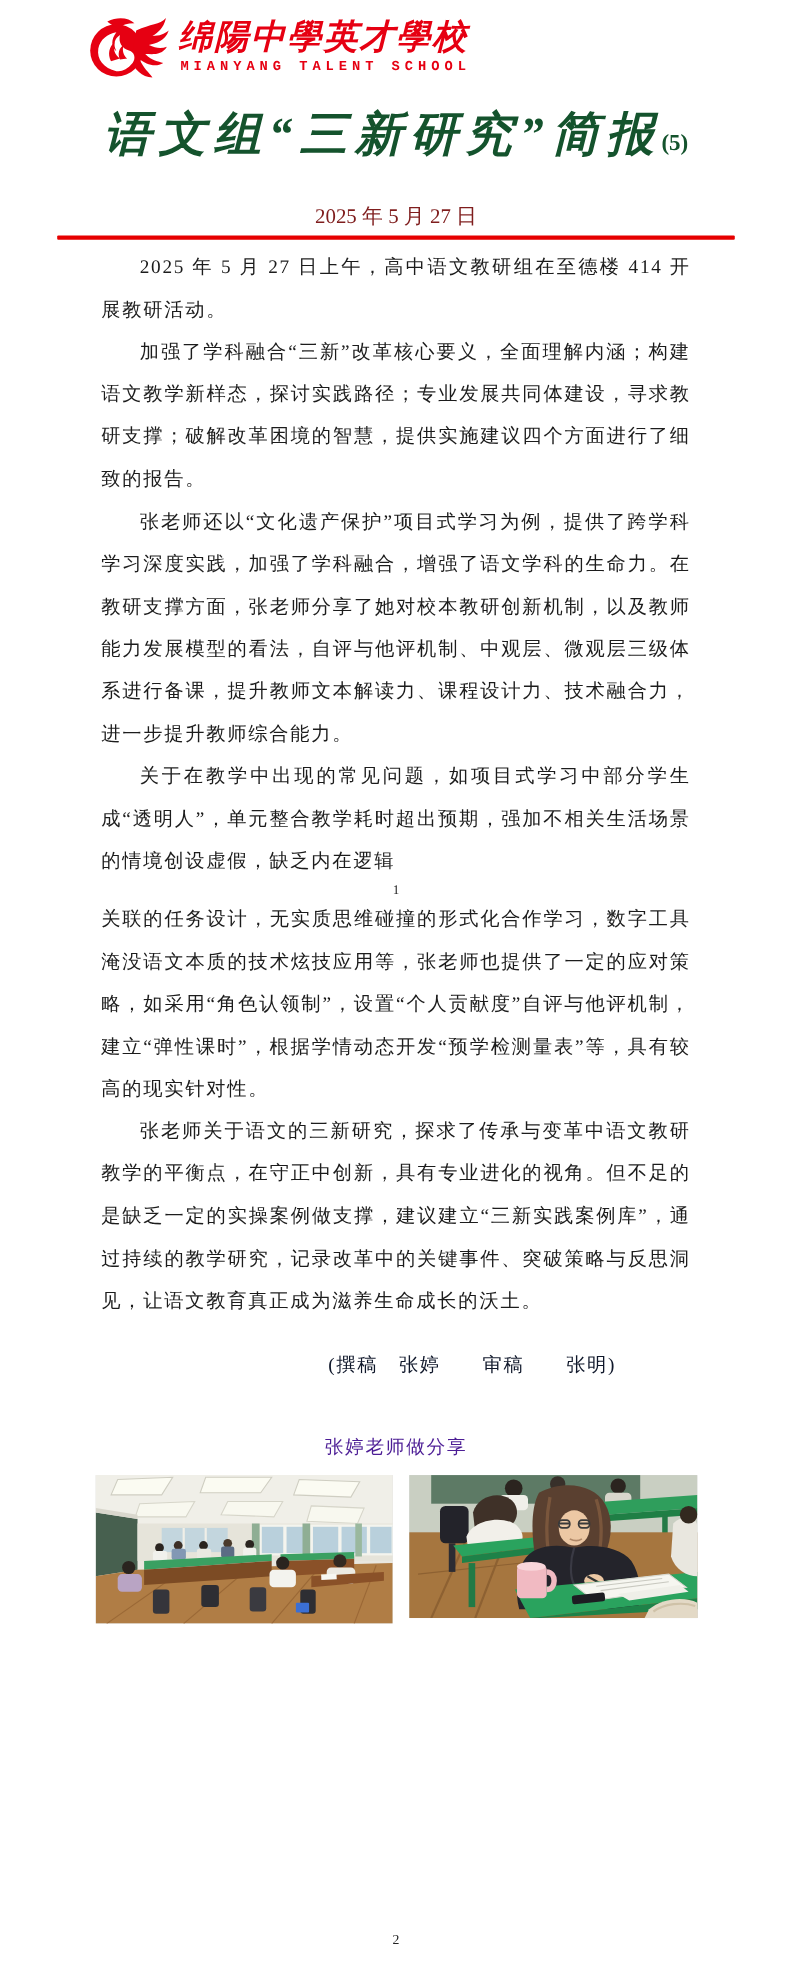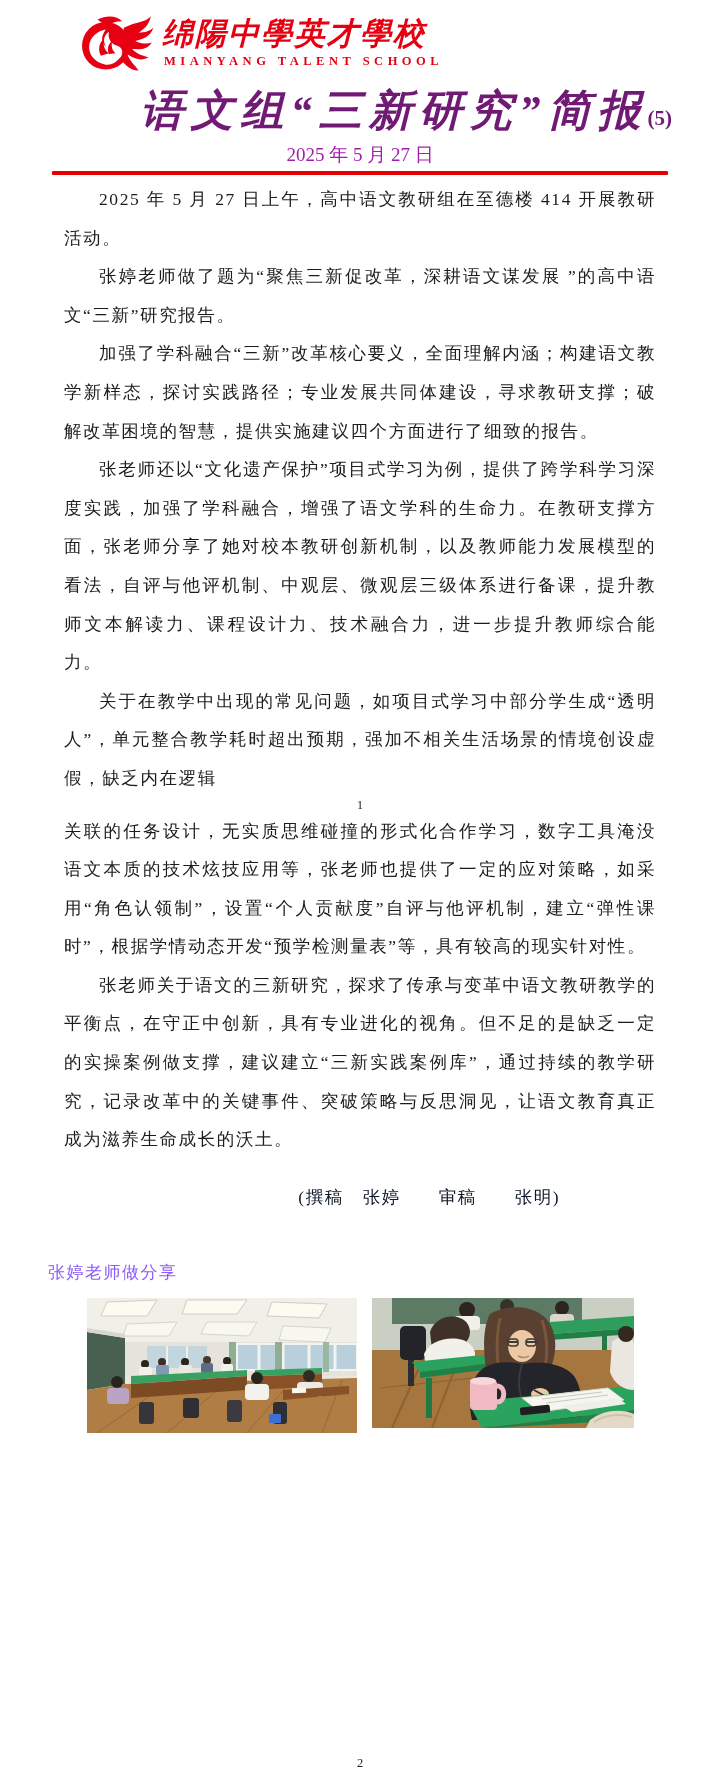--- a/index.html
+++ b/index.html
@@ -19,48 +19,48 @@
   .logo-mark { width:84px; height:64px; flex:0 0 auto; }
   .logo-text { margin-left:6px; padding-top:4px; }
   .logo-zh {
     font-size:31px; font-weight:bold; color:#e60012;
     letter-spacing:2px; font-style:italic; line-height:34px;
     font-family:"Liberation Serif","DejaVu Serif",serif;
   }
   .logo-en {
     font-size:12.5px; font-weight:bold; color:#e60012;
     letter-spacing:4.5px; margin-top:3px; padding-left:2px;
-    font-family:Liberation Serif, serif;
+    font-family:Liberation Mono, monospace;
   }
   
   .doc-title {
-    margin-top:8px; text-align:right;
-    color:#701a75; font-weight:bold;
-    font-size:43px; line-height:52px; letter-spacing:7px;
+    margin-top:8px; text-align:center;
+    color:#14532d; font-weight:bold;
+    font-size:43px; line-height:76px; letter-spacing:7px;
     font-style:italic;
   }
   .doc-title .issue { font-size:21px; letter-spacing:0; font-style:normal; }
-  .doc-date { margin-top:0; text-align:center; font-size:19px; line-height:22px; color:#a21caf; }
+  .doc-date { margin-top:20px; text-align:center; font-size:19px; line-height:22px; color:#7f1d1d; }
   .red-rule { width:616px; height:4px; margin:5px auto 0; background:#e60000; border-radius:1px; }
   
   .article {
-    margin:5px 16px 0;
+    margin:5px 44px 0;
     font-size:17.5px; line-height:38.6px;
     text-align:justify; letter-spacing:1.6px;
     color:#1c1c1c;
   }
   .article p { text-indent:2em; }
   .article p.noindent { text-indent:0; }
   .page-marker {
     text-align:center; font-size:12px; line-height:13px;
     letter-spacing:0; color:#222; margin:1px 0 0 0;
   }
   .signature { margin:26px 112px 0 0; text-align:right; font-size:17.5px; letter-spacing:1.5px; color:#0f172a; }
   
-  .photo-caption { margin-top:52px; font-size:17px; letter-spacing:1.5px; color:#8b5cf6; }
+  .photo-caption { margin-top:52px; text-align:center; font-size:17px; letter-spacing:1.5px; color:#4c1d95; }
   .photo-row { margin-top:14px; display:flex; justify-content:center; align-items:flex-start; gap:15px; }
   .photo { display:block; background:#ddd; }
   .photo-left  { width:270px; height:135px; }
   .photo-right { width:262px; height:130px; }
   
   .footer-num {
     position:absolute; left:0; right:0; top:1756px;
     text-align:center; font-size:12.5px; color:#222;
   }
 </style>
@@ -87,21 +87,20 @@
   </div>
 
   <div class="doc-title"><span>语文组“三新研究”简报</span><span class="issue">(5)</span></div>
 
   <div class="doc-date">2025 年 5 月 27 日</div>
 
   <div class="red-rule"></div>
 
   <div class="article">
     <p>2025 年 5 月 27 日上午，高中语文教研组在至德楼 414 开展教研活动。</p>
-    <p>张婷老师做了题为“聚焦三新促改革，深耕语文谋发展 ”的高中语文“三新”研究报告。</p>
     <p>加强了学科融合“三新”改革核心要义，全面理解内涵；构建语文教学新样态，探讨实践路径；专业发展共同体建设，寻求教研支撑；破解改革困境的智慧，提供实施建议四个方面进行了细致的报告。</p>
     <p>张老师还以“文化遗产保护”项目式学习为例，提供了跨学科学习深度实践，加强了学科融合，增强了语文学科的生命力。在教研支撑方面，张老师分享了她对校本教研创新机制，以及教师能力发展模型的看法，自评与他评机制、中观层、微观层三级体系进行备课，提升教师文本解读力、课程设计力、技术融合力，进一步提升教师综合能力。</p>
     <p>关于在教学中出现的常见问题，如项目式学习中部分学生成“透明人”，单元整合教学耗时超出预期，强加不相关生活场景的情境创设虚假，缺乏内在逻辑</p>
     <div class="page-marker">1</div>
     <p class="noindent">关联的任务设计，无实质思维碰撞的形式化合作学习，数字工具淹没语文本质的技术炫技应用等，张老师也提供了一定的应对策略，如采用“角色认领制”，设置“个人贡献度”自评与他评机制，建立“弹性课时”，根据学情动态开发“预学检测量表”等，具有较高的现实针对性。</p>
     <p>张老师关于语文的三新研究，探求了传承与变革中语文教研教学的平衡点，在守正中创新，具有专业进化的视角。但不足的是缺乏一定的实操案例做支撑，建议建立“三新实践案例库”，通过持续的教学研究，记录改革中的关键事件、突破策略与反思洞见，让语文教育真正成为滋养生命成长的沃土。</p>
   </div>
 
   <div class="signature">(撰稿　张婷　　审稿　　张明)</div>
 

